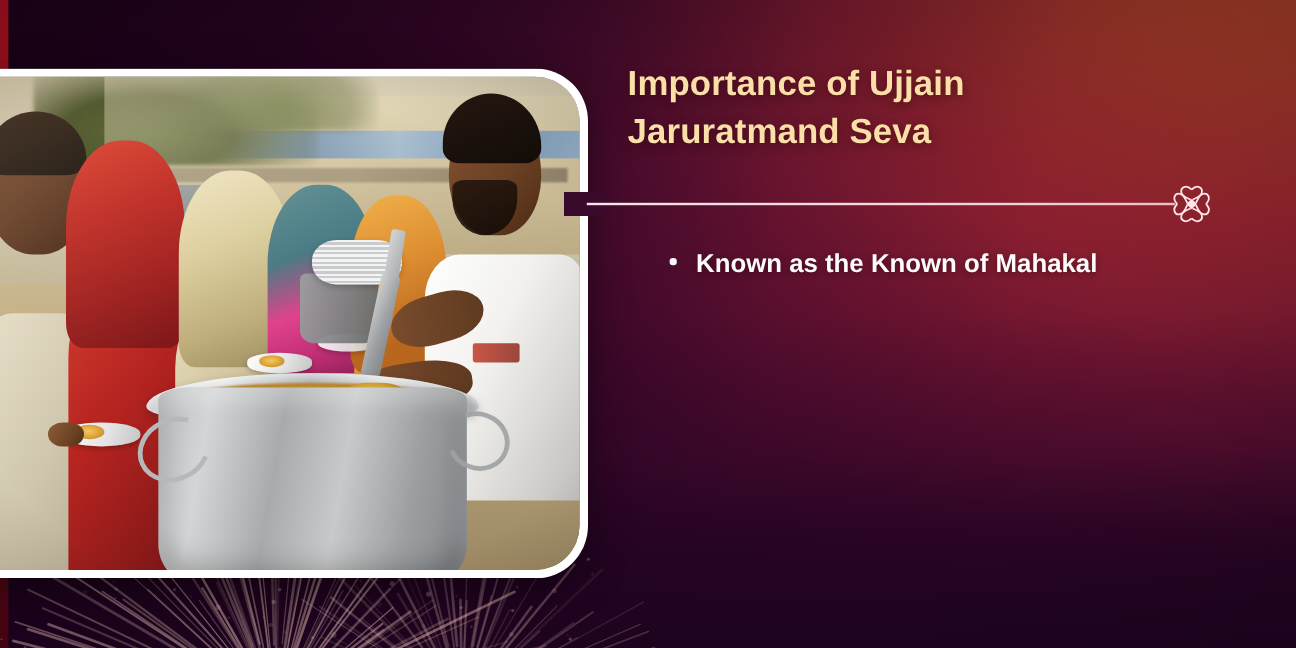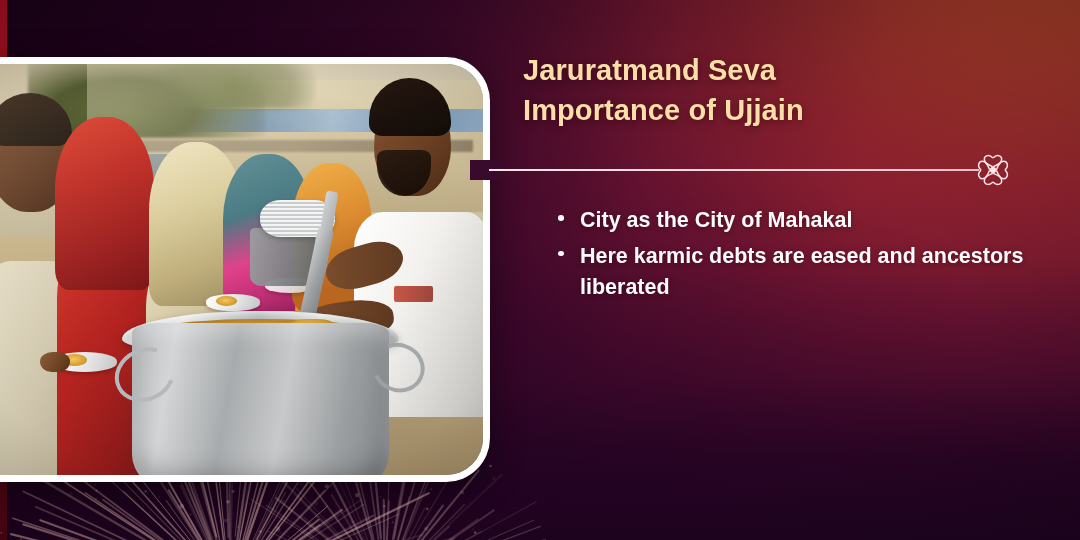--- a/index.html
+++ b/index.html
@@ -664,22 +664,22 @@
         <div class="photo-grade"></div>
       </div>
     </div>
   </div>
 
   <div class="frame-notch"></div>
 
   <div class="content">
 
     <div class="title">
+      <div>Importance of Ujjain</div>
       <div>Jaruratmand Seva</div>
-      <div>Importance of Ujjain</div>
     </div>
 
     <div class="rule"></div>
 
     <svg class="ornament" viewBox="0 0 40 40">
       <g stroke="#ffe4ea" stroke-width="1.5" fill="none">
         <path d="M20 8 C15.5 3.5 10.5 6 11.5 10.5 C12.2 13.6 16 15 19.2 16.4"></path>
         <path d="M20 8 C24.5 3.5 29.5 6 28.5 10.5 C27.8 13.6 24 15 20.8 16.4"></path>
         <path d="M20 32 C15.5 36.5 10.5 34 11.5 29.5 C12.2 26.4 16 25 19.2 23.6"></path>
         <path d="M20 32 C24.5 36.5 29.5 34 28.5 29.5 C27.8 26.4 24 25 20.8 23.6"></path>
@@ -687,22 +687,18 @@
         <path d="M8 20 C3.5 24.5 6 29.5 10.5 28.5 C13.6 27.8 15 24 16.4 20.8"></path>
         <path d="M32 20 C36.5 15.5 34 10.5 29.5 11.5 C26.4 12.2 25 16 23.6 19.2"></path>
         <path d="M32 20 C36.5 24.5 34 29.5 29.5 28.5 C26.4 27.8 25 24 23.6 20.8"></path>
       </g>
       <path d="M20 15.6 L24.4 20 L20 24.4 L15.6 20 Z" fill="#ffe4ea"></path>
     </svg>
 
     <div class="bullets">
       <div class="bullet">
         <span class="dot"></span>
-        <span>City as the City of Mahakal</span>
-      </div>
-      <div class="bullet">
-        <span class="dot"></span>
-        <span>Here karmic debts are eased and ancestors liberated</span>
+        <span>Known as the Known of Mahakal</span>
       </div>
     </div>
 
   </div>
 </div>
 
 </body></html>

